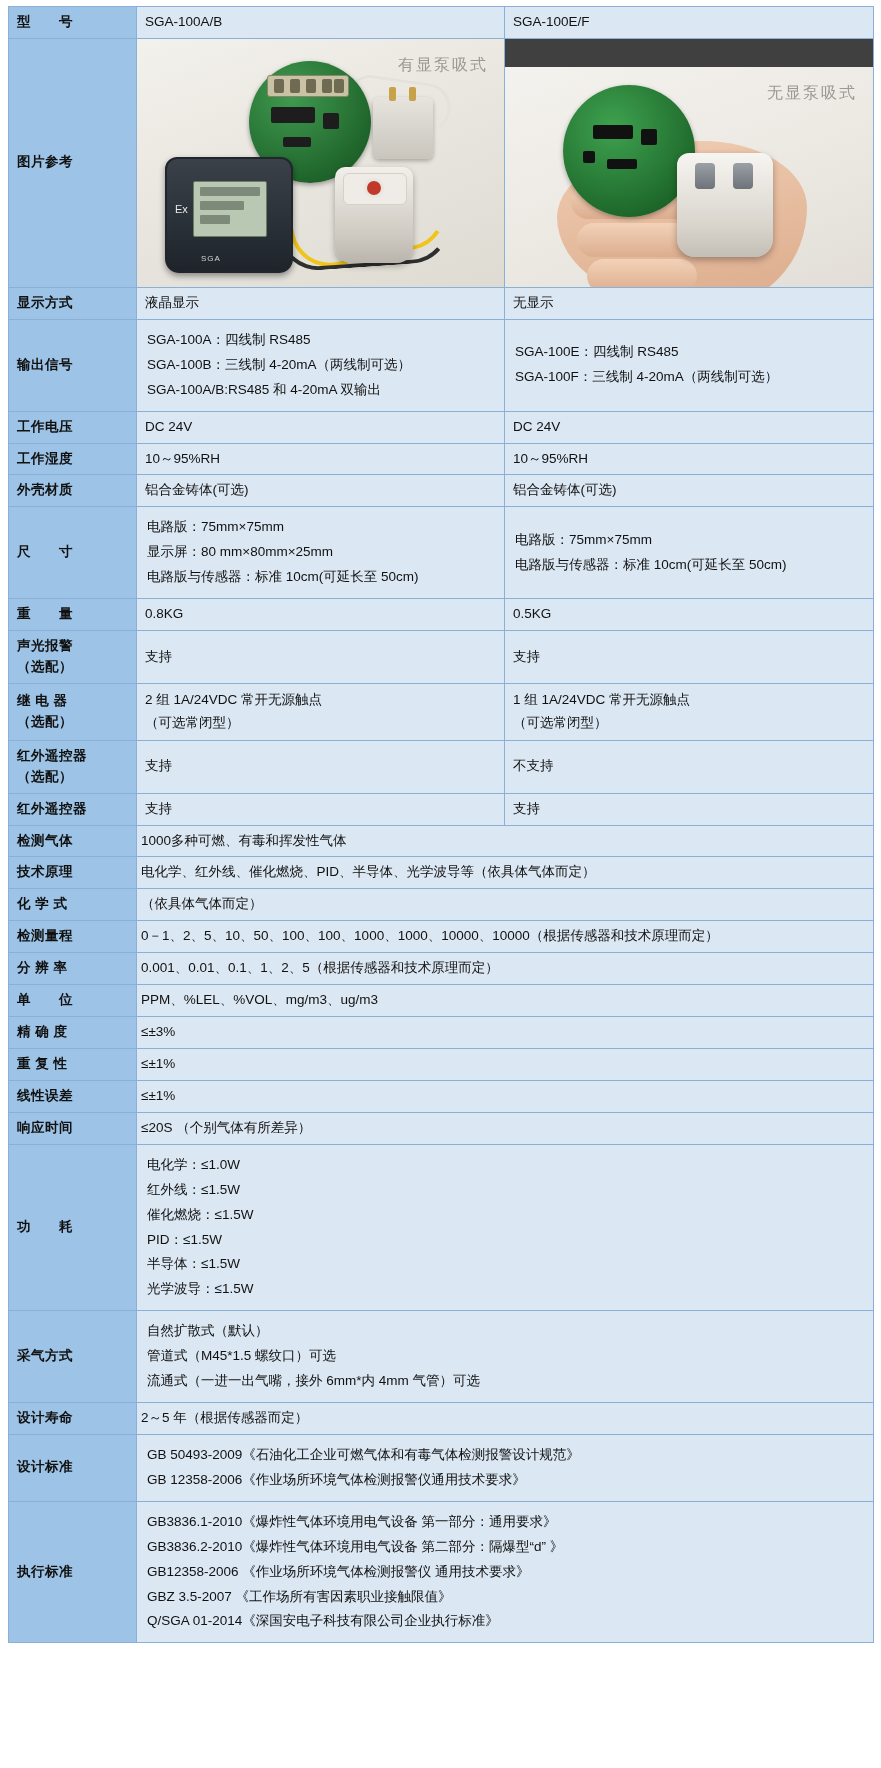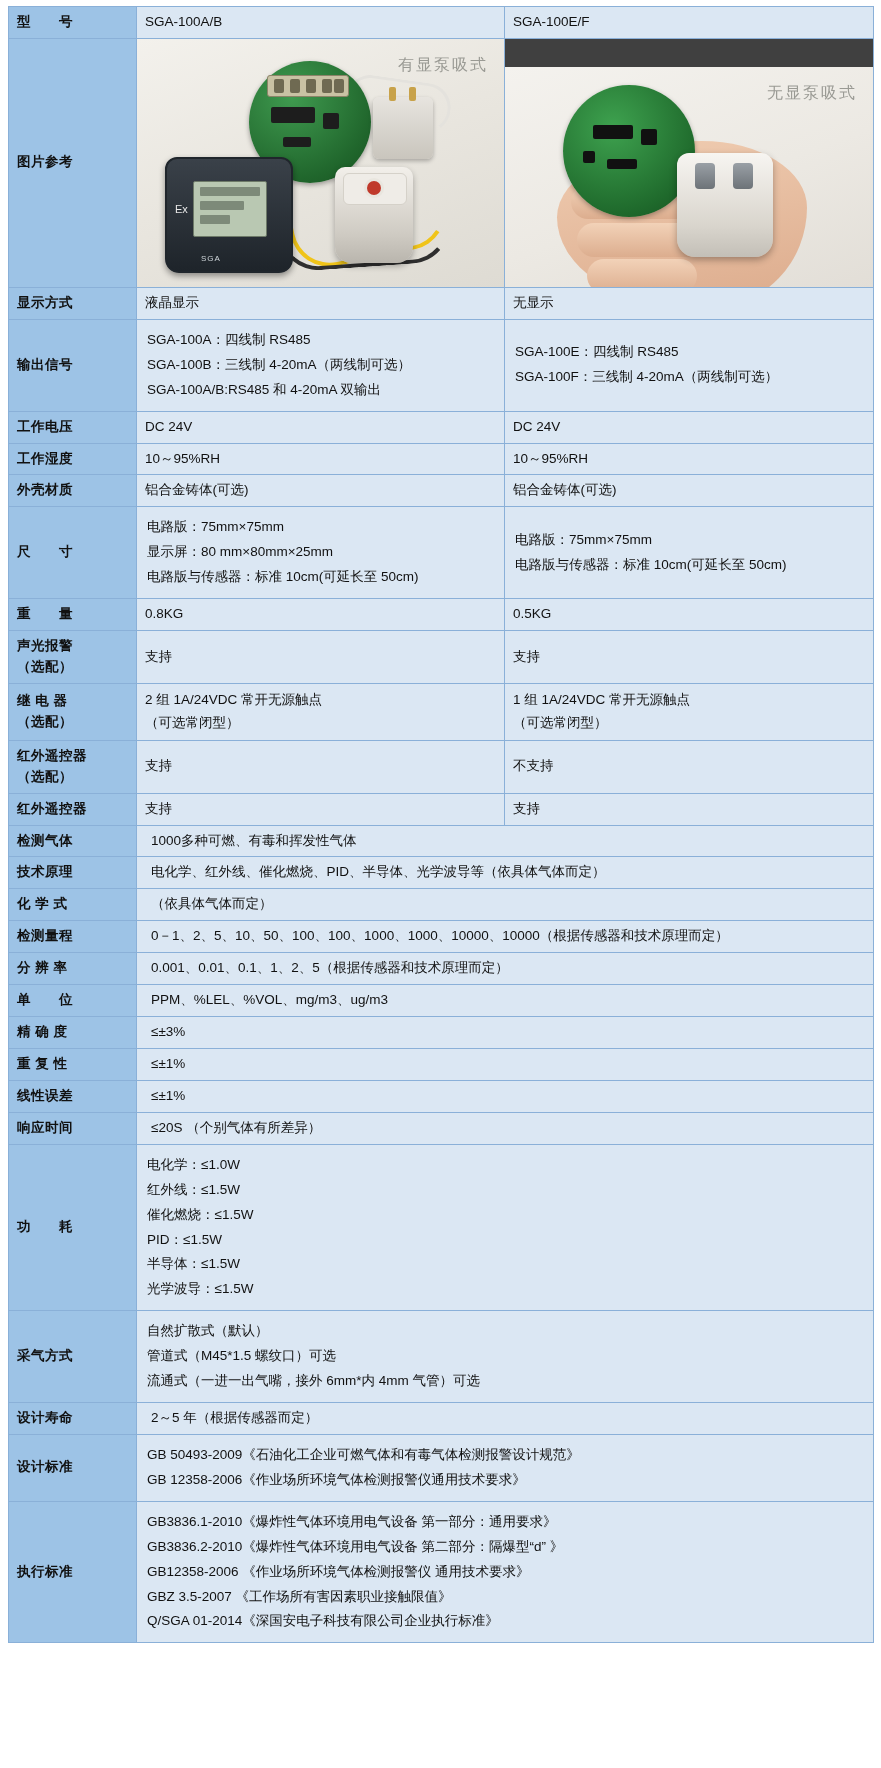--- a/index.html
+++ b/index.html
@@ -35,21 +35,21 @@
     color:#000;
     letter-spacing:0.5px;
     font-size:14px;
     padding:6px 4px;
   }
   td.val{
     background:#dbe7f3;
   }
   td.val.left{
     text-align:left;
-    padding-left:14px;
+    padding-left:4px;
   }
   td.val.lines{
     text-align:left;
     padding-left:10px;
     padding-top:8px;
     padding-bottom:8px;
   }
   td.val.lines div{padding:2px 0;}
   td.val.center-lines div{padding:1px 0;}
 

